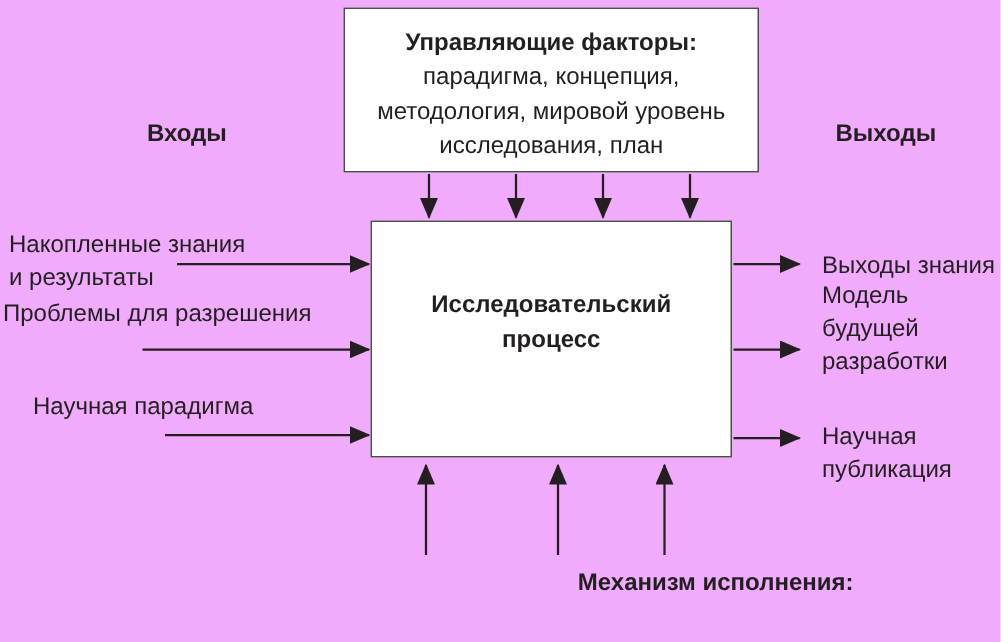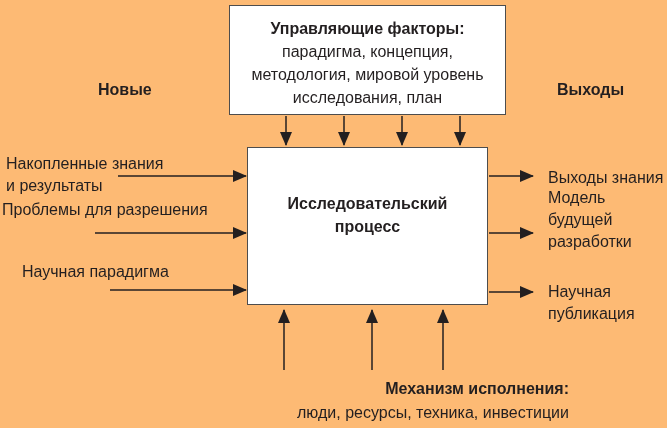--- a/index.html
+++ b/index.html
@@ -4,21 +4,21 @@
 <style>
   html, body {
     margin: 0;
     padding: 0;
     background: #ffffff;
   }
   .canvas {
     position: relative;
     width: 667px;
     height: 428px;
-    background: #fdba74;
+    background: #f0abfc;
     font-family: "Liberation Sans", "DejaVu Sans", sans-serif;
     color: #231f20;
     overflow: hidden;
   }
   .arrows {
     position: absolute;
     left: 0;
     top: 0;
     width: 667px;
     height: 428px;
@@ -102,21 +102,21 @@
     </g>
   </svg>
 
   <div class="box control-box">
     <div class="b">Управляющие факторы:</div>
     <div class="pre">парадигма, концепция,
 методология, мировой уровень
 исследования, план</div>
   </div>
 
-  <div class="heading" style="left:98px; top:81px;">Новые</div>
+  <div class="heading" style="left:98px; top:81px;">Входы</div>
   <div class="heading" style="left:557px; top:81px;">Выходы</div>
 
   <div class="box process-box">
     <div class="b pre">Исследовательский
 процесс</div>
   </div>
 
   <div class="txt" style="left:2px; top:199px;">Проблемы для разрешения</div>
   <div class="txt pre" style="left:6px; top:153px;">Накопленные знания
 и результаты</div>
@@ -124,16 +124,15 @@
 
   <div class="txt" style="left:548px; top:167px;">Выходы знания</div>
   <div class="txt pre" style="left:548px; top:187px;">Модель
 будущей
 разработки</div>
   <div class="txt pre" style="left:548px; top:281px;">Научная
 публикация</div>
 
   <div class="mech">
     <div class="b">Механизм исполнения:</div>
-    <div>люди, ресурсы, техника, инвестиции</div>
   </div>
 
 </div>
 
 </body></html>

